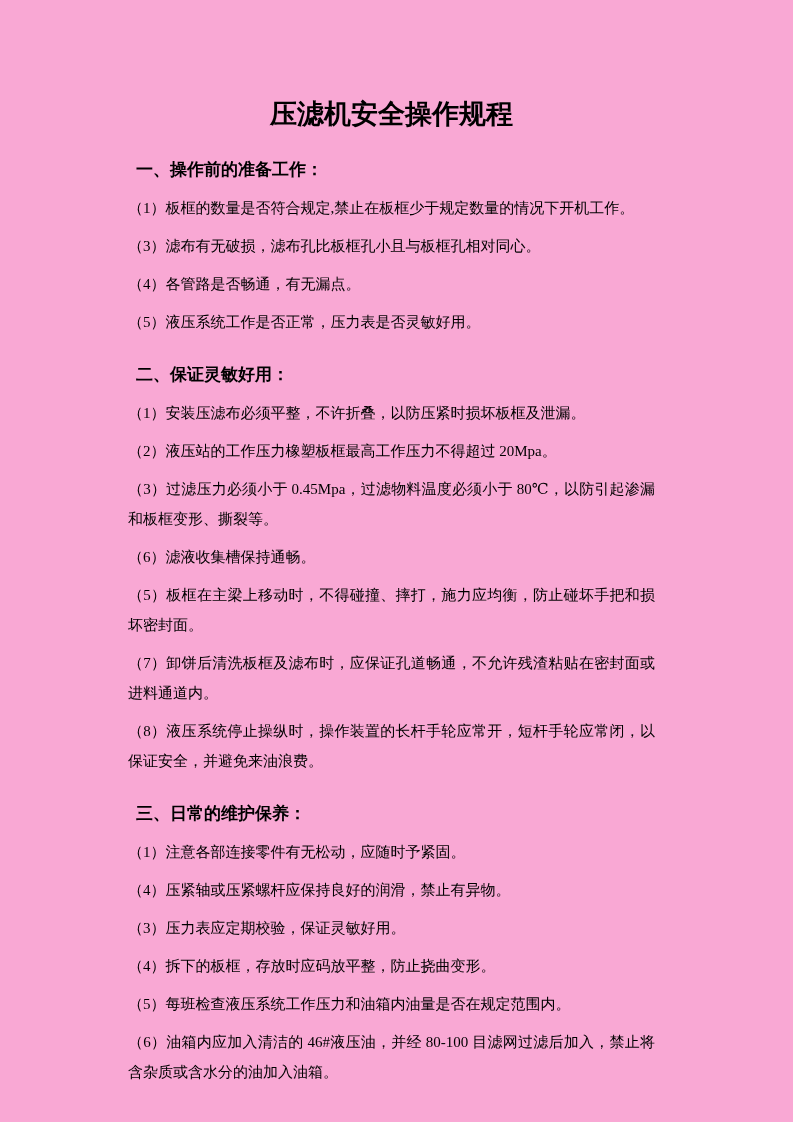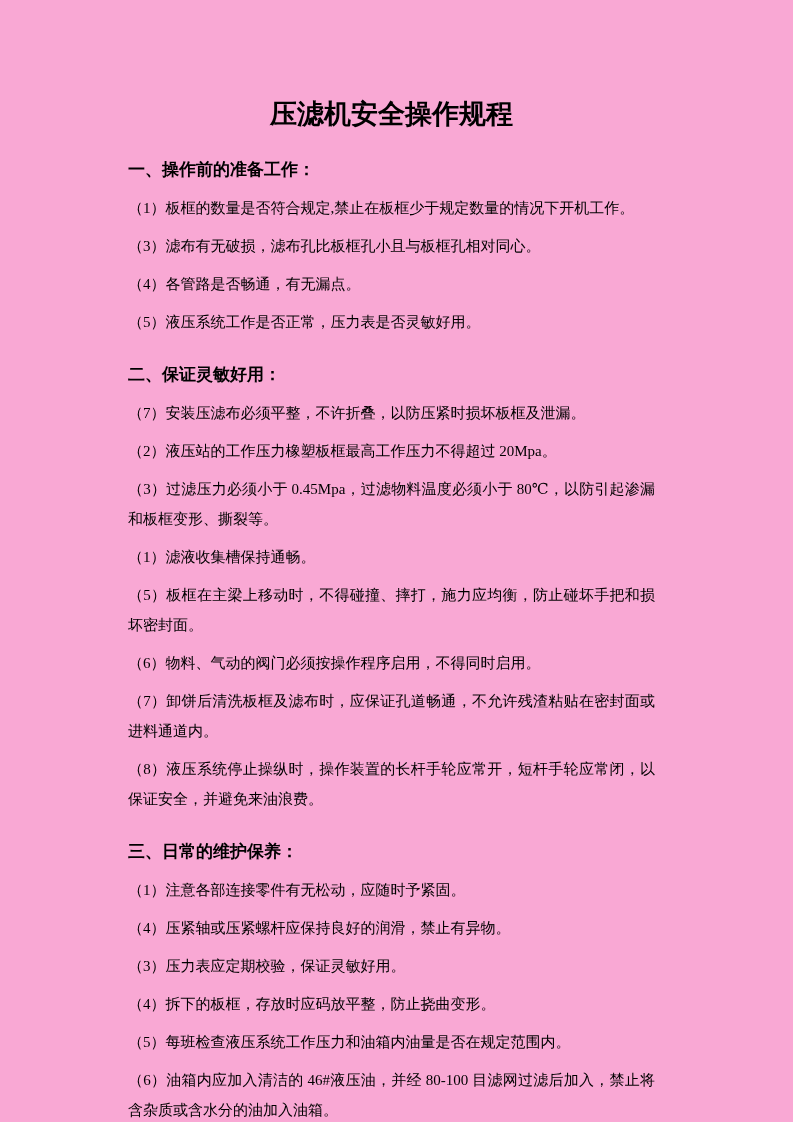--- a/index.html
+++ b/index.html
@@ -23,21 +23,21 @@
     line-height: 36px;
     font-weight: bold;
     text-align: center;
     margin: 0;
     font-family: "Liberation Serif", "DejaVu Serif", serif;
   }
   .section-heading {
     font-size: 17px;
     line-height: 30px;
     font-weight: bold;
-    margin: 23px 0 4px 8px;
+    margin: 23px 0 4px 16px;
     font-family: "Liberation Sans", "DejaVu Sans", sans-serif;
   }
   .list-item {
     font-size: 15px;
     line-height: 30px;
     margin: 8px;
     text-align: justify;
     font-family: "Liberation Serif", "DejaVu Serif", serif;
   }
 </style>
@@ -46,26 +46,25 @@
 
 <div class="page">
   <h1 class="doc-title">压滤机安全操作规程</h1>
   <div id="doc-body">
       <h2 class="section-heading">一、操作前的准备工作：</h2>
       <p class="list-item">（1）板框的数量是否符合规定,禁止在板框少于规定数量的情况下开机工作。</p>
       <p class="list-item">（3）滤布有无破损，滤布孔比板框孔小且与板框孔相对同心。</p>
       <p class="list-item">（4）各管路是否畅通，有无漏点。</p>
       <p class="list-item">（5）液压系统工作是否正常，压力表是否灵敏好用。</p>
       <h2 class="section-heading">二、保证灵敏好用：</h2>
-      <p class="list-item">（7）安装压滤布必须平整，不许折叠，以防压紧时损坏板框及泄漏。</p>
+      <p class="list-item">（1）安装压滤布必须平整，不许折叠，以防压紧时损坏板框及泄漏。</p>
       <p class="list-item">（2）液压站的工作压力橡塑板框最高工作压力不得超过 20Mpa。</p>
       <p class="list-item">（3）过滤压力必须小于 0.45Mpa，过滤物料温度必须小于 80℃，以防引起渗漏和板框变形、撕裂等。</p>
-      <p class="list-item">（1）滤液收集槽保持通畅。</p>
+      <p class="list-item">（6）滤液收集槽保持通畅。</p>
       <p class="list-item">（5）板框在主梁上移动时，不得碰撞、摔打，施力应均衡，防止碰坏手把和损坏密封面。</p>
-      <p class="list-item">（6）物料、气动的阀门必须按操作程序启用，不得同时启用。</p>
       <p class="list-item">（7）卸饼后清洗板框及滤布时，应保证孔道畅通，不允许残渣粘贴在密封面或进料通道内。</p>
       <p class="list-item">（8）液压系统停止操纵时，操作装置的长杆手轮应常开，短杆手轮应常闭，以保证安全，并避免来油浪费。</p>
       <h2 class="section-heading">三、日常的维护保养：</h2>
       <p class="list-item">（1）注意各部连接零件有无松动，应随时予紧固。</p>
       <p class="list-item">（4）压紧轴或压紧螺杆应保持良好的润滑，禁止有异物。</p>
       <p class="list-item">（3）压力表应定期校验，保证灵敏好用。</p>
       <p class="list-item">（4）拆下的板框，存放时应码放平整，防止挠曲变形。</p>
       <p class="list-item">（5）每班检查液压系统工作压力和油箱内油量是否在规定范围内。</p>
       <p class="list-item">（6）油箱内应加入清洁的 46#液压油，并经 80-100 目滤网过滤后加入，禁止将含杂质或含水分的油加入油箱。</p>
     </div>

